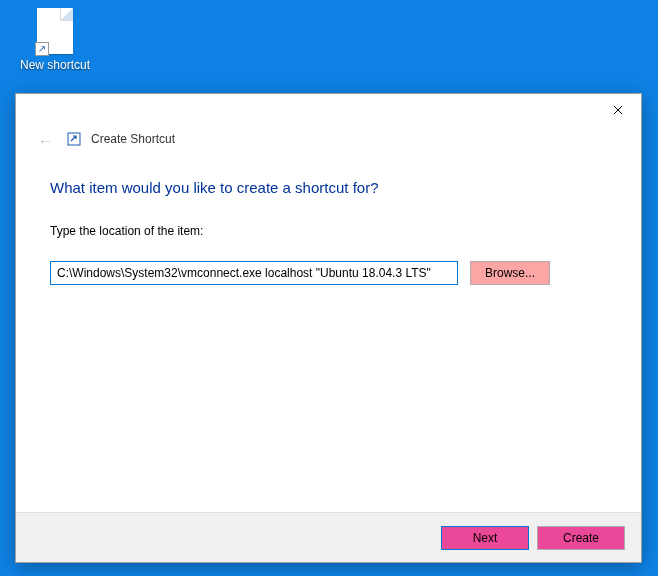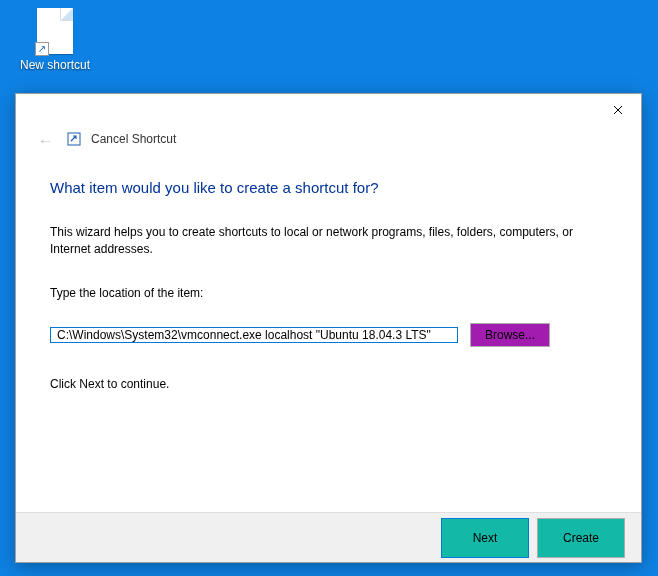--- a/index.html
+++ b/index.html
@@ -111,52 +111,52 @@
       color: #003399;
       font-size: 15px;
       font-weight: 400;
       margin-bottom: 28px;
     }
     .desc { margin-bottom: 28px; line-height: 1.4; color:#000}
     .field-label { margin-bottom: 23px; }
     .field-row { display: flex; gap: 12px; align-items: center; margin-bottom: 30px; }
     .path-input {
       width: 408px;
-      height: 16px;
+      height: 24px;
       border: 1px solid #0078d7;
       outline: 1px solid #0078d7;
       outline-offset: -1px;
       font-family: "Segoe UI", Tahoma, sans-serif;
       font-size: 12px;
       padding: 2px 6px;
     }
     .browse-btn {
       width: 80px;
       height: 24px;
       font-size: 12px;
-      background: #a21caf;
+      background: #fca5a5;
       border: 1px solid #adadad;
       cursor: pointer;
       font-family: inherit;
     }
     .footer {
       height: 50px;
       border-top: 1px solid #dfdfdf;
       display: flex;
       justify-content: flex-end;
       align-items: center;
       gap: 8px;
       padding-right: 16px;
       background: #f0f0f0;
     }
     .footer-btn {
       width: 88px;
-      height: 40px;
-      font-size: 12px;
-      background: #14b8a6;
+      height: 24px;
+      font-size: 12px;
+      background: #ec4899;
       border: 1px solid #adadad;
       cursor: pointer;
       font-family: inherit;
     }
     .footer-btn.primary {
       border: 1px solid #0078d7;
       outline: 1px solid #0078d7;
       outline-offset: -1px;
     }
   </style>
@@ -179,29 +179,27 @@
     </div>
   </div>
   <div class="header-row">
     <span class="back-arrow">←</span>
     <span class="header-icon">
       <svg width="14" height="14" viewBox="0 0 14 14">
           <rect x="1" y="1" width="12" height="12" fill="#fff" stroke="#1a5fb4"></rect>
           <path d="M4 9 L9 4 M6 4 H9 V7" stroke="#1a5fb4" stroke-width="1.2" fill="none"></path>
         </svg>
     </span>
-    <span>Cancel Shortcut</span>
+    <span>Create Shortcut</span>
   </div>
   <div class="body">
     <h1 class="main-heading">What item would you like to create a shortcut for?</h1>
-    <p class="desc">This wizard helps you to create shortcuts to local or network programs, files, folders, computers, or Internet addresses.</p>
     <p class="field-label">Type the location of the item:</p>
     <div class="field-row">
       <input class="path-input" type="text" value="C:\Windows\System32\vmconnect.exe localhost &quot;Ubuntu 18.04.3 LTS&quot;" style="">
       <button class="browse-btn">Browse...</button>
     </div>
-    <p>Click Next to continue.</p>
   </div>
   <div class="footer">
     <button class="footer-btn primary">Next</button>
     <button class="footer-btn">Create</button>
   </div>
 </div>
 
 </body></html>

